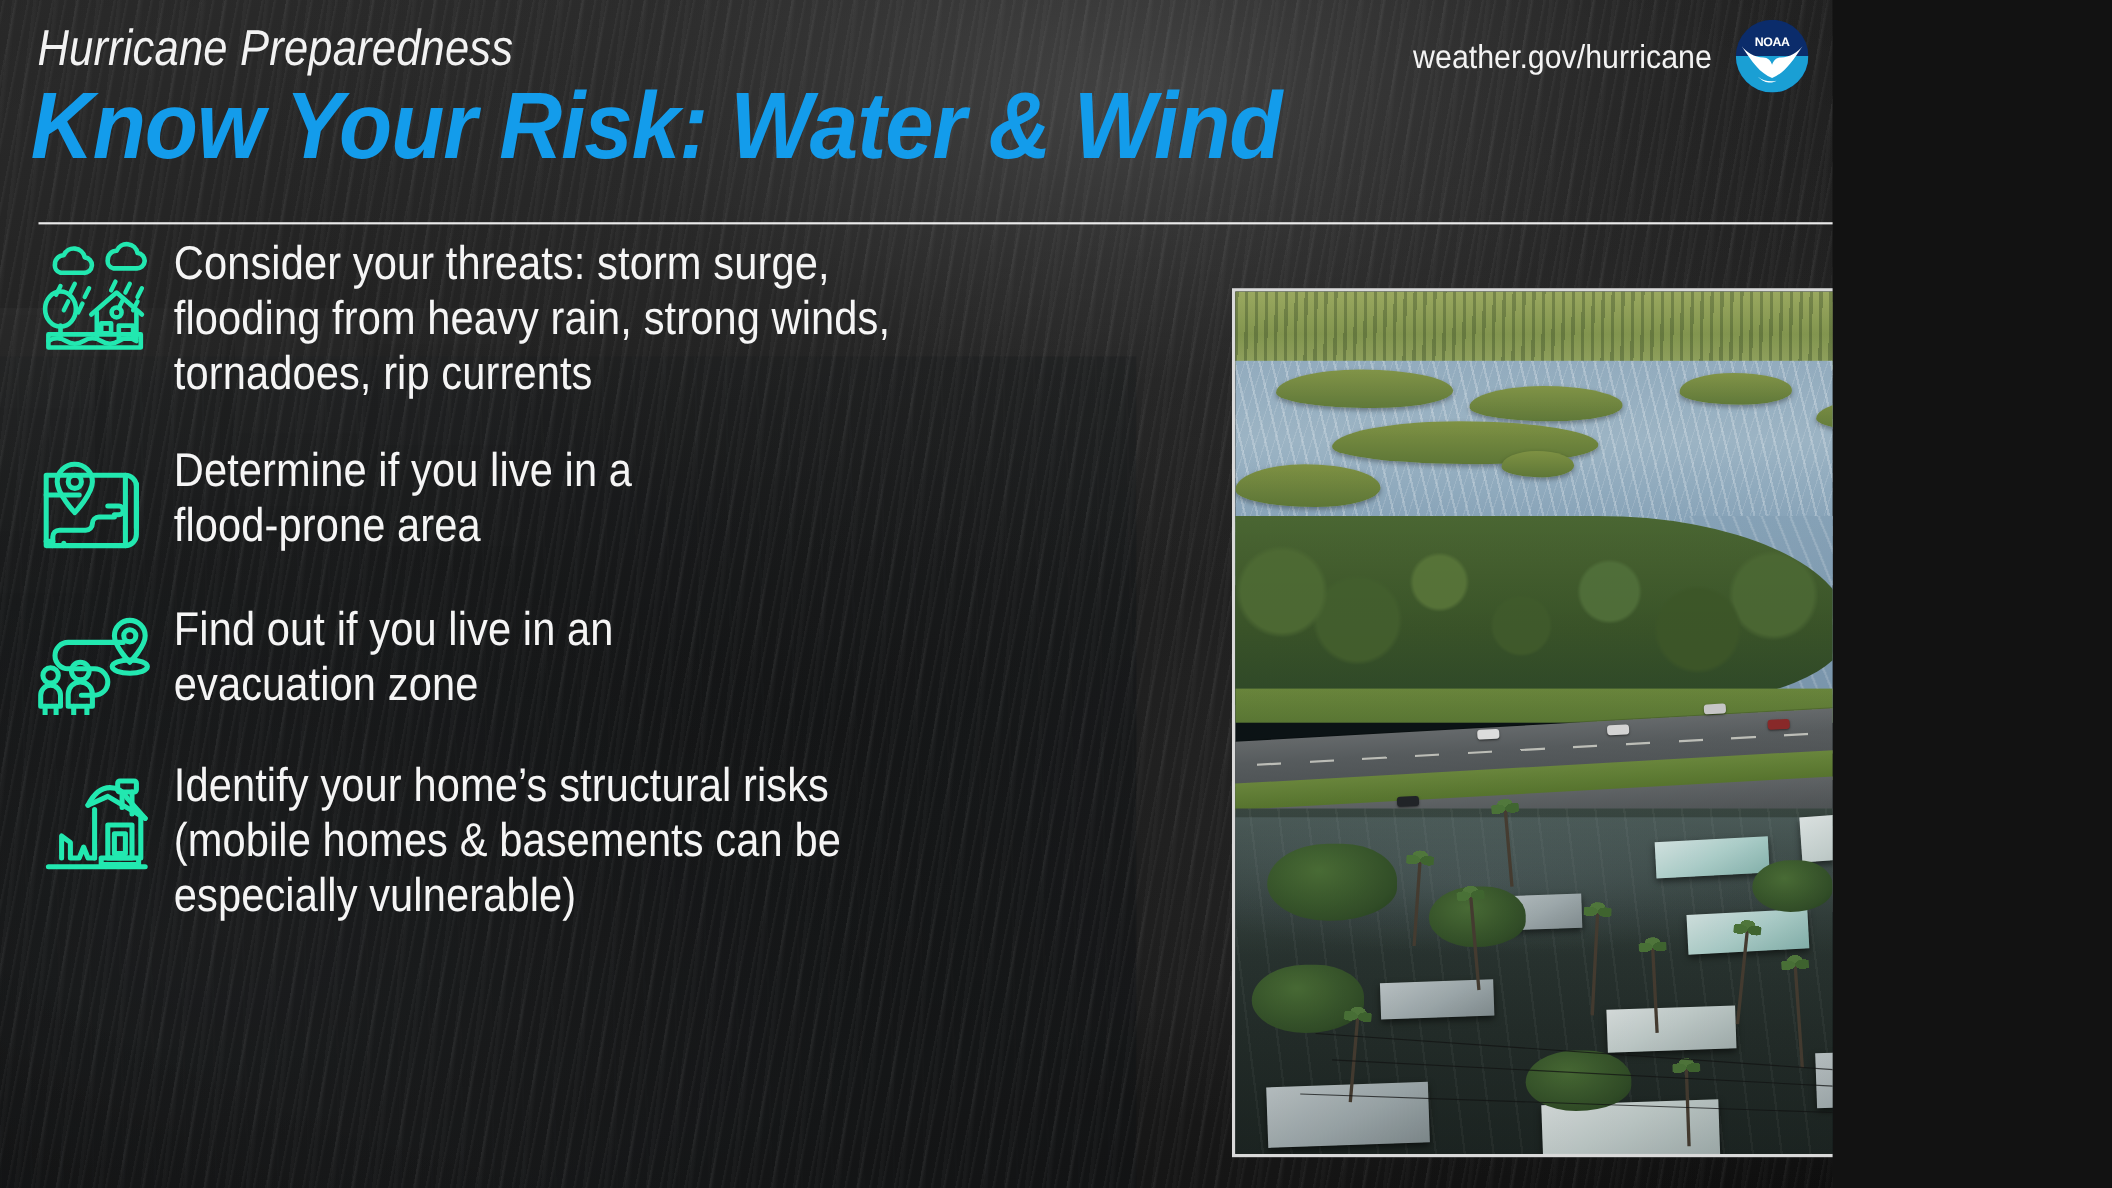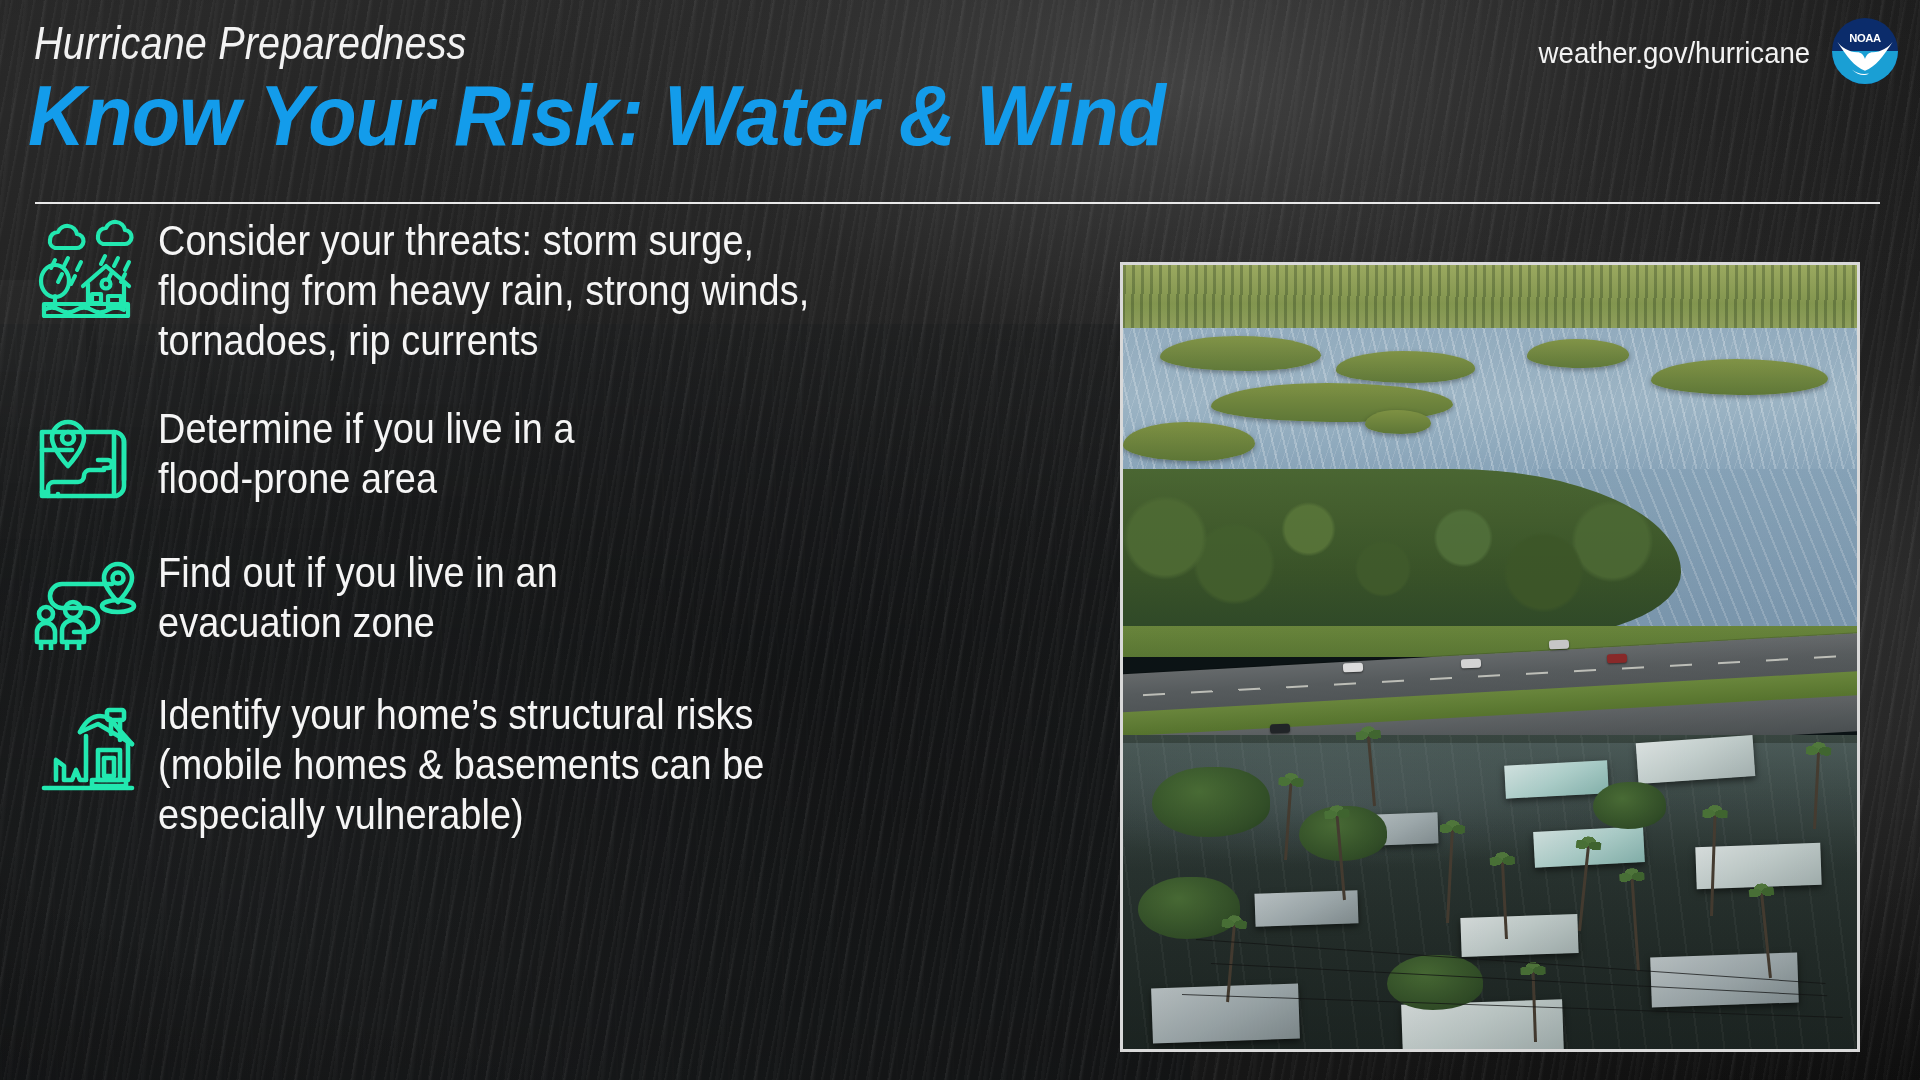--- a/index.html
+++ b/index.html
@@ -8,21 +8,21 @@
   html, body {
     width:1920px; height:1080px;
     overflow:hidden;
     background:#121212;
     font-family:"Liberation Sans", sans-serif;
   }
 
   
   #poster{
     position:relative;
-    width:1920px; height:1080px;
+    width:1666px; height:1080px;
     overflow:hidden;
     background:#171717;
   }
 
   
   .bg-base{
     position:absolute; inset:0;
     background:
       radial-gradient(ellipse 1100px 620px at 62% 8%,  rgba(92,92,92,.55) 0%, rgba(60,60,60,.25) 42%, rgba(0,0,0,0) 72%),
       radial-gradient(ellipse 900px 500px at 12% 78%,  rgba(70,70,70,.40) 0%, rgba(0,0,0,0) 70%),

